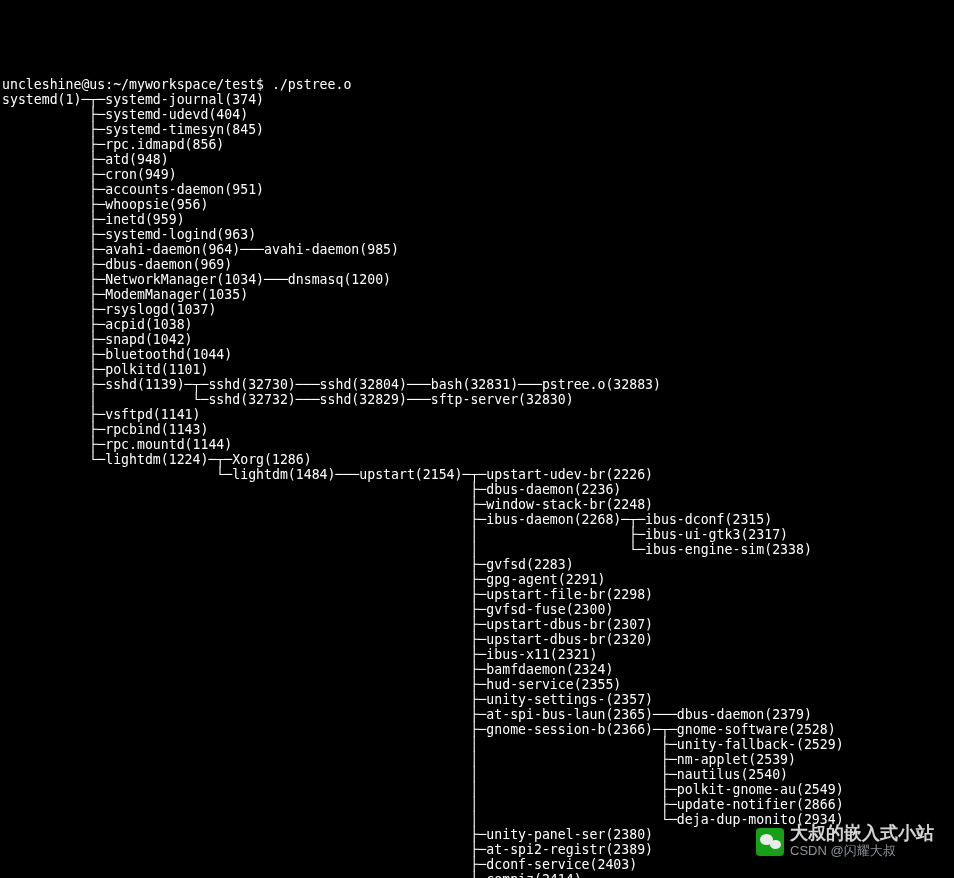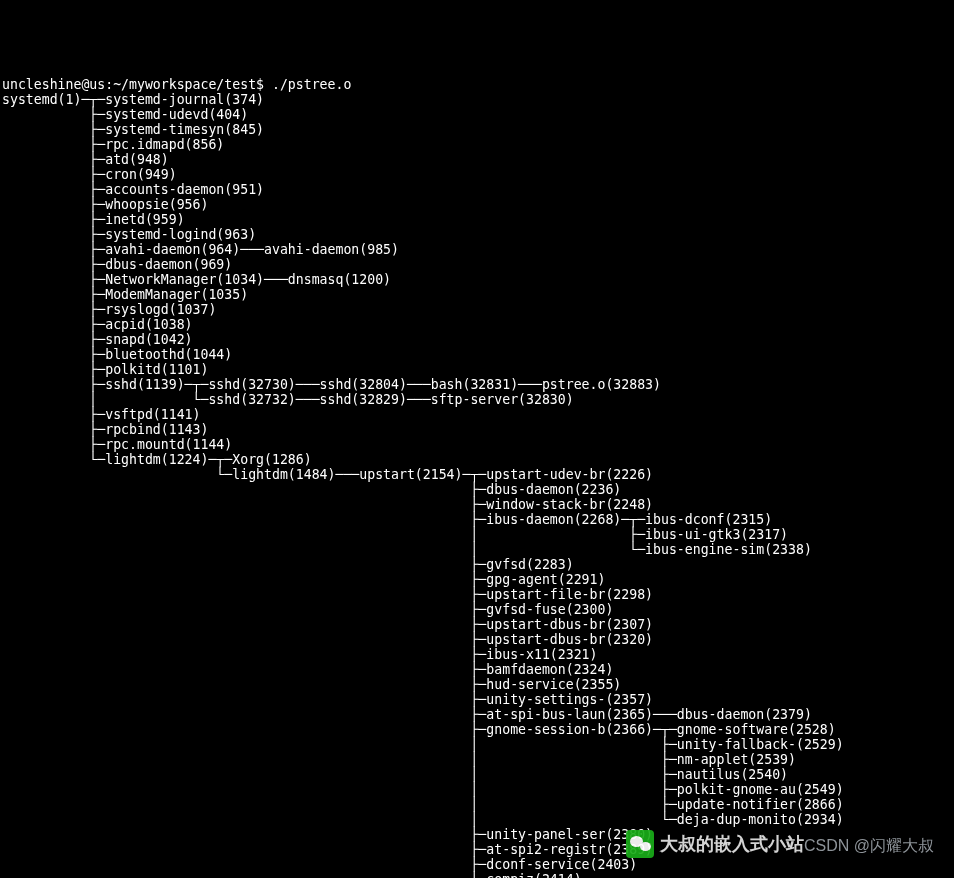--- a/index.html
+++ b/index.html
@@ -37,28 +37,28 @@
   .wm-icon::before, .wm-icon::after {
     content: "";
     position: absolute;
     background: #fff;
     border-radius: 50%;
   }
   .wm-icon::before { width: 13px; height: 11px; left: 4px; top: 6px; border-radius: 50% 50% 50% 50%;}
   .wm-icon::after  { width: 11px; height: 9px; right: 3px; bottom: 7px; border-radius:50%;}
   .wm-text {
     display: flex;
-    flex-direction: row;
-    align-items: center;
+    flex-direction: column;
+    align-items: flex-start;
     color: #e5e5e5;
     white-space: nowrap;
     font-family: "Microsoft YaHei", "PingFang SC", sans-serif;
   }
   .wm-text .l1 { font-size: 18px; font-weight: 600; }
-  .wm-text .l2 { font-size: 16px; color: #9aa0a6; margin-top: 2px; }
+  .wm-text .l2 { font-size: 13px; color: #9aa0a6; margin-top: 2px; }
 </style>
 </head>
 <body>
 
 
 
 <div id="terminal">uncleshine@us:~/myworkspace/test$ ./pstree.o
 systemd(1)─┬─systemd-journal(374)
            ├─systemd-udevd(404)
            ├─systemd-timesyn(845)

